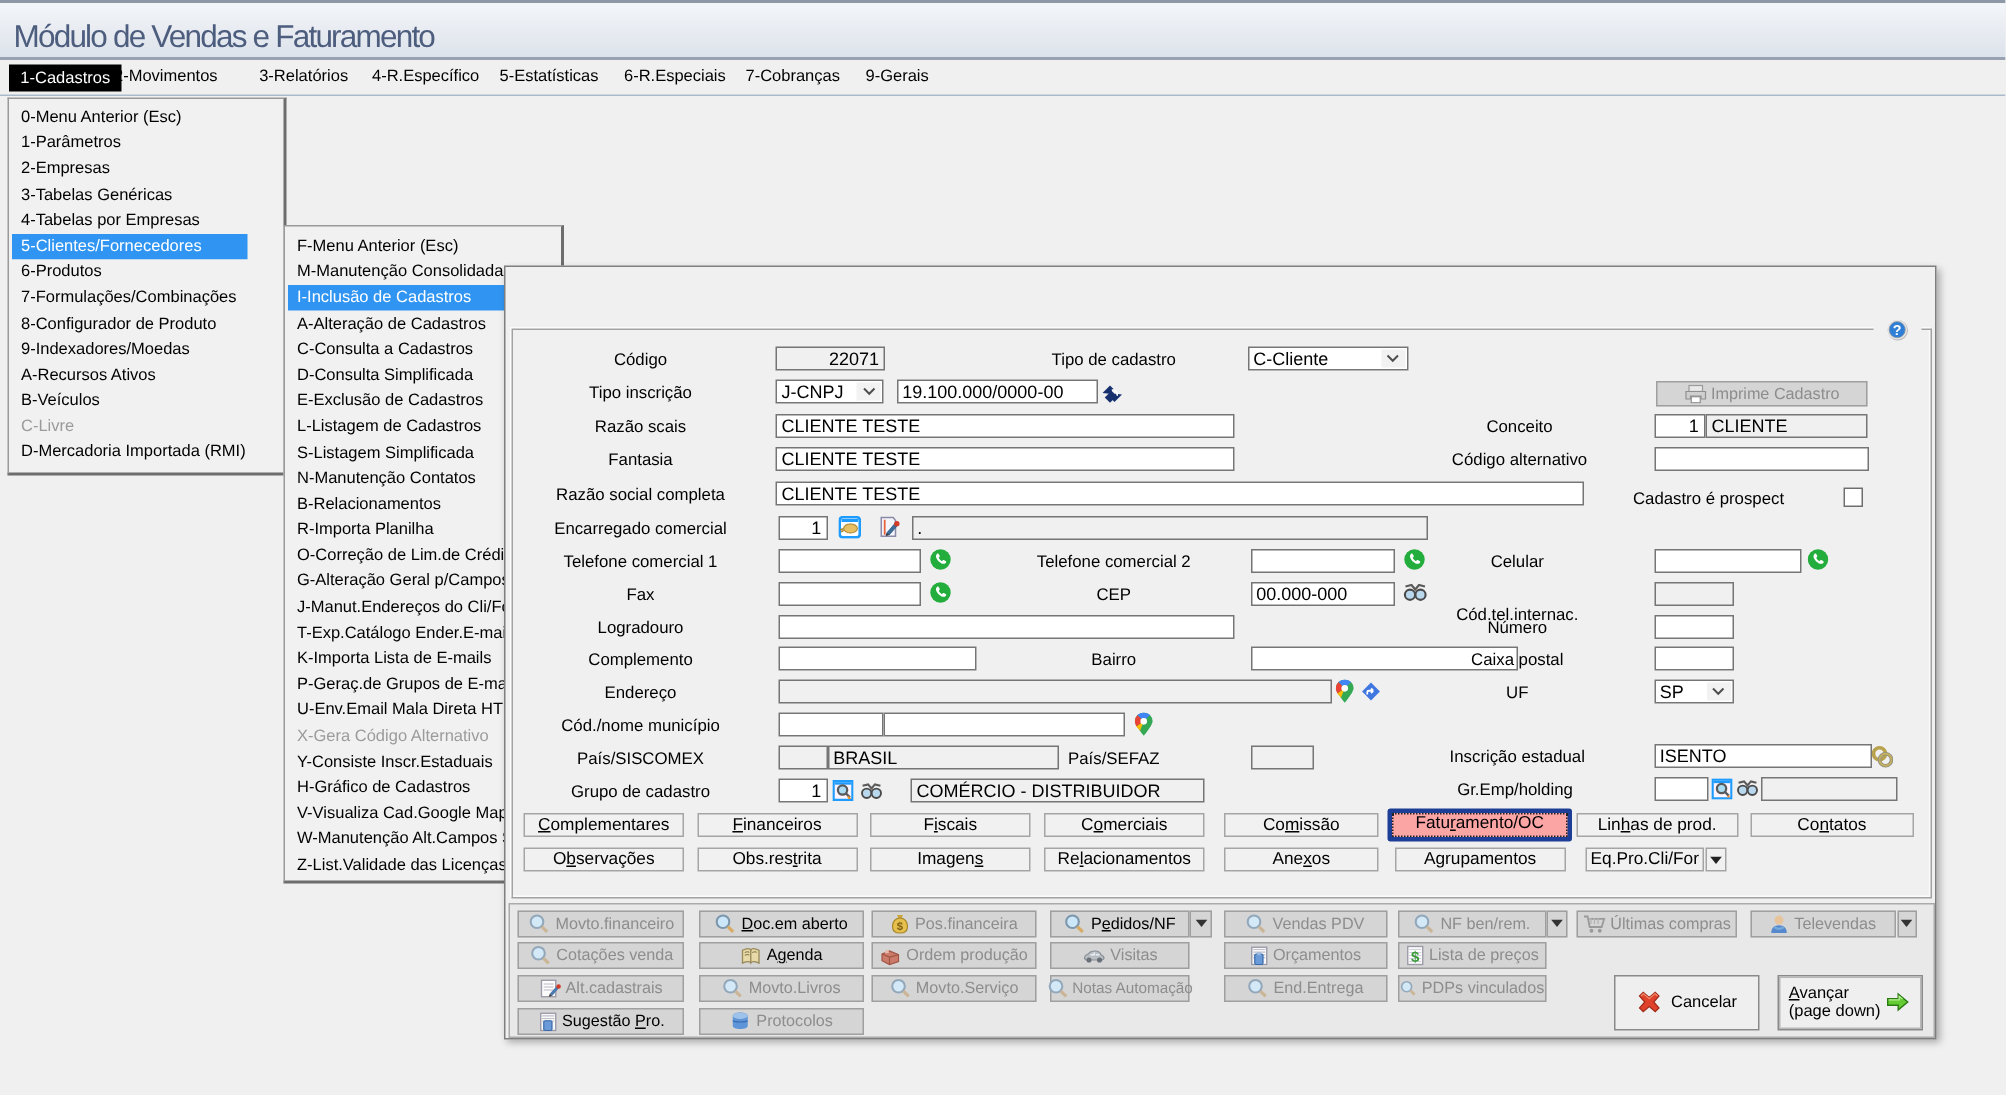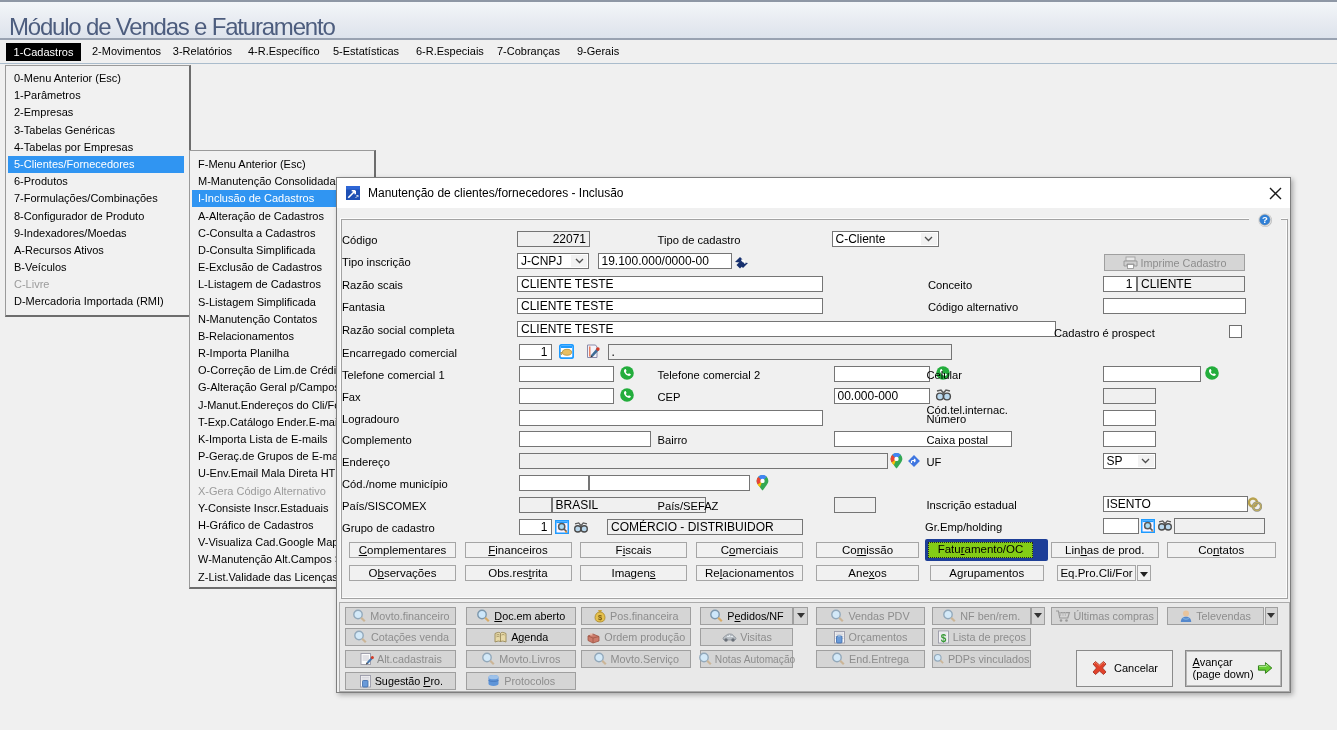--- a/index.html
+++ b/index.html
@@ -1,68 +1,68 @@
 <!DOCTYPE html>
 <html><head><meta charset="utf-8">
 <style>
 *{margin:0;padding:0;box-sizing:border-box}
 html,body{width:1337px;height:730px;overflow:hidden}
 body{position:relative;font-family:"Liberation Sans",sans-serif;background:#f0f0f0;font-size:11.5px;color:#000}
 .abs{position:absolute}
 #titlebar{position:absolute;left:0;top:0;width:1337px;height:40px;background:linear-gradient(#f3f6f9,#e7ebf1 55%,#dde3ec);border-top:2px solid #8e97a5;border-bottom:2px solid #99a2b1}
-#title{position:absolute;left:9px;top:11px;font-size:24px;letter-spacing:-1.2px;color:#4d5d7e}
+#title{position:absolute;left:9px;top:11px;font-size:21px;letter-spacing:-1.2px;color:#4d5d7e}
 #menubar{position:absolute;left:0;top:42px;width:1337px;height:22px;background:#f0f0f0;font-size:11px;border-bottom:1px solid #aabccc}
 .mi{position:absolute;top:3px;white-space:nowrap}
 #misel{position:absolute;left:6px;top:1px;width:75px;height:18px;background:#000000;color:#fff;text-align:center;line-height:18px}
 .panel{position:absolute;background:#f1f1f1;border:1px solid #9a9a9a;border-right:2px solid #6d6d6d;border-bottom:2px solid #6d6d6d;font-size:11px}
 #panel1{left:5px;top:65px;width:186px;height:252px}
 #panel2{left:189px;top:150px;width:187px;height:439px}
 .mitem{position:relative;height:17.2px;line-height:17.2px;padding-left:8px;white-space:nowrap;overflow:hidden}
 #panel1 .mitem{padding-left:8px}
 .mhl{position:absolute;left:2px;top:0;height:17px;background:#3095f2;color:#fff;line-height:17px;padding-left:6px}
 .dis{color:#9b9b9b}
 #dialog{position:absolute;left:336px;top:177px;width:955px;height:516px;background:#f0f0f0;border:1px solid #7e7e7e;box-shadow:2px 2px 5px rgba(0,0,0,0.3)}
 #dtitle{position:absolute;left:0;top:0;width:100%;height:30px;background:#fff}
 #dtext{position:absolute;left:31px;top:8px;font-size:12px}
 #groupbox{position:absolute;left:4px;top:41px;width:947px;height:380px;border:1px solid #a2a2a2;box-shadow:-1px -1px 0 #fcfcfc, inset -1px -1px 0 #fcfcfc}
 .tf{position:absolute;height:16px;border:1px solid #757575;background:#fff;font-size:12px;line-height:14px;padding:0 3px;white-space:nowrap;overflow:hidden}
 .ro{background:#f0f0f0}
 .rt{text-align:right}
-.lb{position:absolute;width:170px;text-align:left;white-space:nowrap;line-height:15px;font-size:11.2px}
+.lb{position:absolute;width:170px;text-align:center;white-space:nowrap;line-height:15px;font-size:11.2px}
 .arrowbox{position:absolute;right:1px;top:1px;bottom:1px;width:16px;background:#f2f2f2;display:flex;align-items:center;justify-content:center}
 .tab{position:absolute;height:16px;background:#f1f1f1;border:1px solid #a5a5a5;text-align:center;line-height:14px;white-space:nowrap}
 .gbtn{position:absolute;height:18px;background:#d5d5d5;border:1px solid #9f9f9f;display:flex;align-items:center;justify-content:center;gap:3px;white-space:nowrap;color:#8d8d8d;font-size:10.8px}
 .gbtn.en{color:#000}
 .gdd{position:absolute;height:18px;width:15px;background:#d5d5d5;border:1px solid #9f9f9f;display:flex;align-items:center;justify-content:center}
 #footer{position:absolute;left:1.5px;top:424px;width:951px;height:90px;background:#e9e9e9;border:1px solid #ababab}
 u{text-decoration:underline}
 </style></head>
 <body>
 <div id="titlebar">
     <div id="title">Módulo de Vendas e Faturamento</div>
   </div>
 <div id="menubar">
 <div id="misel">1-Cadastros</div>
-<span class="mi" style="left:92px">2-Movimentos</span>
+<span class="mi" style="left:76px">2-Movimentos</span>
 <span class="mi" style="left:172.8px">3-Relatórios</span>
 <span class="mi" style="left:248px">4-R.Específico</span>
 <span class="mi" style="left:333px">5-Estatísticas</span>
 <span class="mi" style="left:416px">6-R.Especiais</span>
 <span class="mi" style="left:497px">7-Cobranças</span>
 <span class="mi" style="left:577px">9-Gerais</span>
 </div>
 <div id="panel1" class="panel">
 <div style="height:4px"></div>
 <div class="mitem">0-Menu Anterior (Esc)</div>
 <div class="mitem">1-Parâmetros</div>
 <div class="mitem">2-Empresas</div>
 <div class="mitem">3-Tabelas Genéricas</div>
 <div class="mitem">4-Tabelas por Empresas</div>
 <div class="mitem">
-      <div class="mhl" style="width:176px">5-Clientes/Fornecedores</div>
+      <div class="mhl" style="width:157px">5-Clientes/Fornecedores</div>
     </div>
 <div class="mitem">6-Produtos</div>
 <div class="mitem">7-Formulações/Combinações</div>
 <div class="mitem">8-Configurador de Produto</div>
 <div class="mitem">9-Indexadores/Moedas</div>
 <div class="mitem">A-Recursos Ativos</div>
 <div class="mitem">B-Veículos</div>
 <div class="mitem dis">C-Livre</div>
 <div class="mitem">D-Mercadoria Importada (RMI)</div>
 </div>
@@ -90,32 +90,20 @@
 <div class="mitem">P-Geraç.de Grupos de E-mail</div>
 <div class="mitem">U-Env.Email Mala Direta HTM</div>
 <div class="mitem dis">X-Gera Código Alternativo</div>
 <div class="mitem">Y-Consiste Inscr.Estaduais</div>
 <div class="mitem">H-Gráfico de Cadastros</div>
 <div class="mitem">V-Visualiza Cad.Google Maps</div>
 <div class="mitem">W-Manutenção Alt.Campos S</div>
 <div class="mitem">Z-List.Validade das Licenças</div>
 </div>
 <div id="dialog">
-<div id="dtitle">
-      <div id="dtext">Manutenção de clientes/fornecedores - Inclusão</div>
-<svg class="abs" style="left:9px;top:8px" width="14" height="14" viewBox="0 0 14 14">
-        <rect x="0" y="0" width="14" height="14" fill="#1e50b4"></rect>
-        <rect x="0" y="0" width="14" height="3.5" fill="#2e66d6"></rect>
-        <path d="M2.3 11.7 L9.2 4.8 M9.2 4.8 L5.7 4.8 M9.2 4.8 L9.2 8.3" stroke="#fff" stroke-width="1.6" fill="none"></path>
-        <path d="M9.5 12 L12 9.5 M12 9.5 L10.4 9.5 M12 9.5 L12 11.1" stroke="#cfd8ea" stroke-width="1" fill="none"></path>
-      </svg>
-<svg class="abs" style="left:932px;top:9px" width="13" height="13" viewBox="0 0 13 13">
-        <path d="M1 1 L12 12 M12 1 L1 12" stroke="#1a1a1a" stroke-width="1.4"></path>
-      </svg>
-</div>
 <div id="groupbox"></div>
 <div class="abs" style="left:912px;top:33px;width:32px;height:12px;background:#f0f0f0"></div>
 <svg class="abs" style="left:920px;top:34px" width="16" height="16" viewBox="0 0 16 16">
       <circle cx="8.2" cy="8.2" r="6.8" fill="#b9b9b9"></circle>
       <circle cx="7.8" cy="7.8" r="6.6" fill="#e6e6e6"></circle>
       <circle cx="7.8" cy="7.8" r="5.4" fill="#2f7fd6"></circle>
       <circle cx="7.8" cy="7.8" r="5.4" fill="none" stroke="#9c9c9c" stroke-width="0.5"></circle>
       <text x="7.8" y="11.3" font-family="Liberation Sans" font-size="9.5" font-weight="bold" fill="#fff" text-anchor="middle">?</text>
     </svg>
 
@@ -303,21 +291,21 @@
       <circle cx="12" cy="7.5" r="3.4" fill="#b9d8ee" stroke="#4a4a4a" stroke-width="1.4"></circle>
     </svg>
 <div class="tf ro" style="left:836.5px;top:340px;width:91px"></div>
 
 <div class="tab" style="left:12px;top:363.5px;width:107px"><u>C</u>omplementares</div>
 <div class="tab" style="left:127.5px;top:363.5px;width:107px"><u>F</u>inanceiros</div>
 <div class="tab" style="left:243px;top:363.5px;width:107px">F<u>i</u>scais</div>
 <div class="tab" style="left:359px;top:363.5px;width:107px">C<u>o</u>merciais</div>
 <div class="tab" style="left:479px;top:363.5px;width:103px">Co<u>m</u>issão</div>
 <div class="abs" style="left:588px;top:360.5px;width:123px;height:22px;background:#1d3e97;border-radius:2px"></div>
-<div class="tab" style="left:591px;top:363.5px;width:105px;background:#84cc16;border:1px dotted #222;line-height:13px">Fatu<u>r</u>amento/OC</div>
+<div class="tab" style="left:591px;top:363.5px;width:117px;background:#fca5a5;border:1px dotted #222;line-height:13px">Fatu<u>r</u>amento/OC</div>
 <div class="tab" style="left:714px;top:363.5px;width:107.5px">Lin<u>h</u>as de prod.</div>
 <div class="tab" style="left:830px;top:363.5px;width:108.5px">Co<u>n</u>tatos</div>
 <div class="tab" style="left:12px;top:387px;width:107px">O<u>b</u>servações</div>
 <div class="tab" style="left:127.5px;top:387px;width:107px">Obs.res<u>t</u>rita</div>
 <div class="tab" style="left:243px;top:387px;width:107px">Imagen<u>s</u></div>
 <div class="tab" style="left:359px;top:387px;width:107px">Re<u>l</u>acionamentos</div>
 <div class="tab" style="left:479px;top:387px;width:103px">Ane<u>x</u>os</div>
 <div class="tab" style="left:592.5px;top:387px;width:114.5px">Agrupamentos</div>
 <div class="tab" style="left:720px;top:387px;width:79px">Eq.Pro.Cli/For</div>
 <div class="tab" style="left:800px;top:387px;width:14px"><svg width="8" height="5" viewBox="0 0 8 5">

